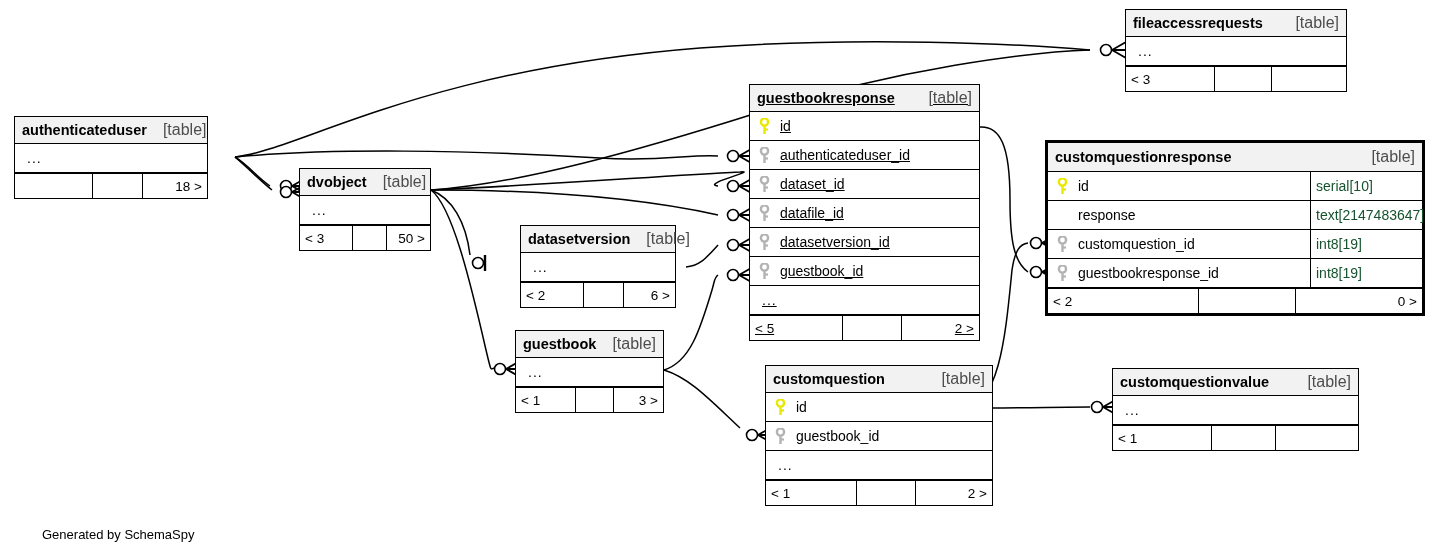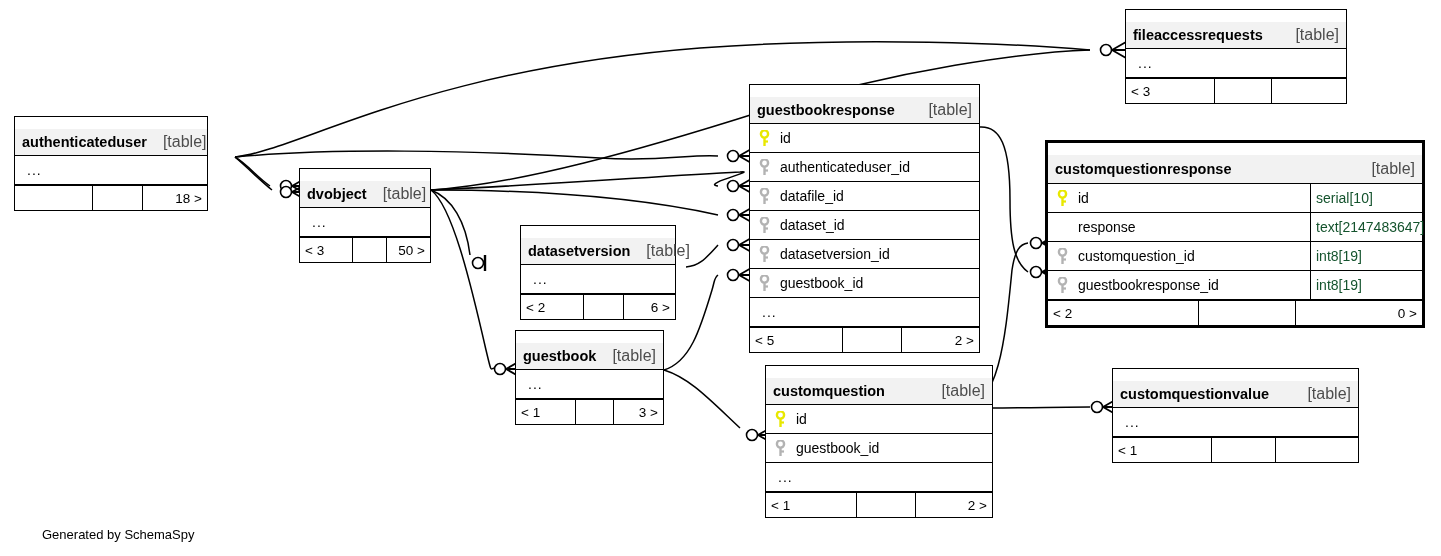--- a/index.html
+++ b/index.html
@@ -5,21 +5,21 @@
   html,body{margin:0;padding:0;background:#ffffff;}
   body{font-family:"Liberation Sans",sans-serif;}
   #canvas{position:relative;width:1441px;height:556px;overflow:hidden;background:#fff;}
   svg#edges{position:absolute;left:0;top:0;width:1441px;height:556px;pointer-events:none;}
 
   .tbl{position:absolute;background:#ffffff;border:1px solid #000000;box-sizing:border-box;}
   .tbl.focal{border:3px solid #000000;}
 
   .tbl .hdr{display:flex;align-items:center;justify-content:space-between;
             background:#f2f2f2;border-bottom:1px solid #000;box-sizing:border-box;
-            padding:0 7px;height:27px;margin-top:12px;}
+            padding:0 7px;height:27px;}
   .tbl.focal .hdr{height:29px;}
   .hdr .tname{font-weight:bold;font-size:14.5px;color:#000;white-space:nowrap;}
   .hdr .ttag{font-size:16px;color:#4d4d4d;margin-left:16px;white-space:nowrap;}
 
   .row{display:flex;align-items:center;border-bottom:1px solid #000;box-sizing:border-box;height:29px;}
   .row:last-child{border-bottom:none;}
   .row .cname{flex:1;display:flex;align-items:center;font-size:14px;color:#000;
               padding-left:6px;white-space:nowrap;overflow:hidden;}
   .row .ctype{width:112px;border-left:1px solid #000;box-sizing:border-box;
               padding-left:5px;font-size:14px;color:#14532d;white-space:nowrap;
@@ -169,21 +169,21 @@
           <span>guestbookresponse_id</span>
         </div>
         <div class="ctype">int8[19]</div>
       </div>
       <div class="foot">
         <div class="fc c1">&lt; 2</div>
         <div class="fc c2"></div>
         <div class="fc c3">0 &gt;</div>
       </div>
     </div>
-    <div class="tbl" style="left: 749px; top: 84px; width: 231px;">
+    <div class="tbl" style="left: 749px; top: 84px; width: 231px; text-decoration: underline;">
       <div class="hdr">
         <span class="tname">guestbookresponse</span>
         <span class="ttag">[table]</span>
       </div>
       <div class="row">
         <div class="cname">
           <span class="keyico">
             <svg width="11" height="17" viewBox="0 0 11 17" aria-hidden="true">
               <circle cx="5.5" cy="4" r="3.6" fill="none" stroke="#e8e800" stroke-width="2.4"></circle>
               <path d="M5.5,7.2 L5.5,16" stroke="#e8e800" stroke-width="2.4"></path>
@@ -207,33 +207,33 @@
       </div>
       <div class="row">
         <div class="cname">
           <span class="keyico">
             <svg width="11" height="17" viewBox="0 0 11 17" aria-hidden="true">
               <circle cx="5.5" cy="4" r="3.6" fill="none" stroke="#b3b3b3" stroke-width="2.4"></circle>
               <path d="M5.5,7.2 L5.5,16" stroke="#b3b3b3" stroke-width="2.4"></path>
               <path d="M5.5,11.5 L9,11.5" stroke="#b3b3b3" stroke-width="2.2"></path>
             </svg>
           </span>
+          <span>dataset_id</span>
+        </div>
+      </div>
+      <div class="row">
+        <div class="cname">
+          <span class="keyico">
+            <svg width="11" height="17" viewBox="0 0 11 17" aria-hidden="true">
+              <circle cx="5.5" cy="4" r="3.6" fill="none" stroke="#b3b3b3" stroke-width="2.4"></circle>
+              <path d="M5.5,7.2 L5.5,16" stroke="#b3b3b3" stroke-width="2.4"></path>
+              <path d="M5.5,11.5 L9,11.5" stroke="#b3b3b3" stroke-width="2.2"></path>
+            </svg>
+          </span>
           <span>datafile_id</span>
-        </div>
-      </div>
-      <div class="row">
-        <div class="cname">
-          <span class="keyico">
-            <svg width="11" height="17" viewBox="0 0 11 17" aria-hidden="true">
-              <circle cx="5.5" cy="4" r="3.6" fill="none" stroke="#b3b3b3" stroke-width="2.4"></circle>
-              <path d="M5.5,7.2 L5.5,16" stroke="#b3b3b3" stroke-width="2.4"></path>
-              <path d="M5.5,11.5 L9,11.5" stroke="#b3b3b3" stroke-width="2.2"></path>
-            </svg>
-          </span>
-          <span>dataset_id</span>
         </div>
       </div>
       <div class="row">
         <div class="cname">
           <span class="keyico">
             <svg width="11" height="17" viewBox="0 0 11 17" aria-hidden="true">
               <circle cx="5.5" cy="4" r="3.6" fill="none" stroke="#b3b3b3" stroke-width="2.4"></circle>
               <path d="M5.5,7.2 L5.5,16" stroke="#b3b3b3" stroke-width="2.4"></path>
               <path d="M5.5,11.5 L9,11.5" stroke="#b3b3b3" stroke-width="2.2"></path>
             </svg>

